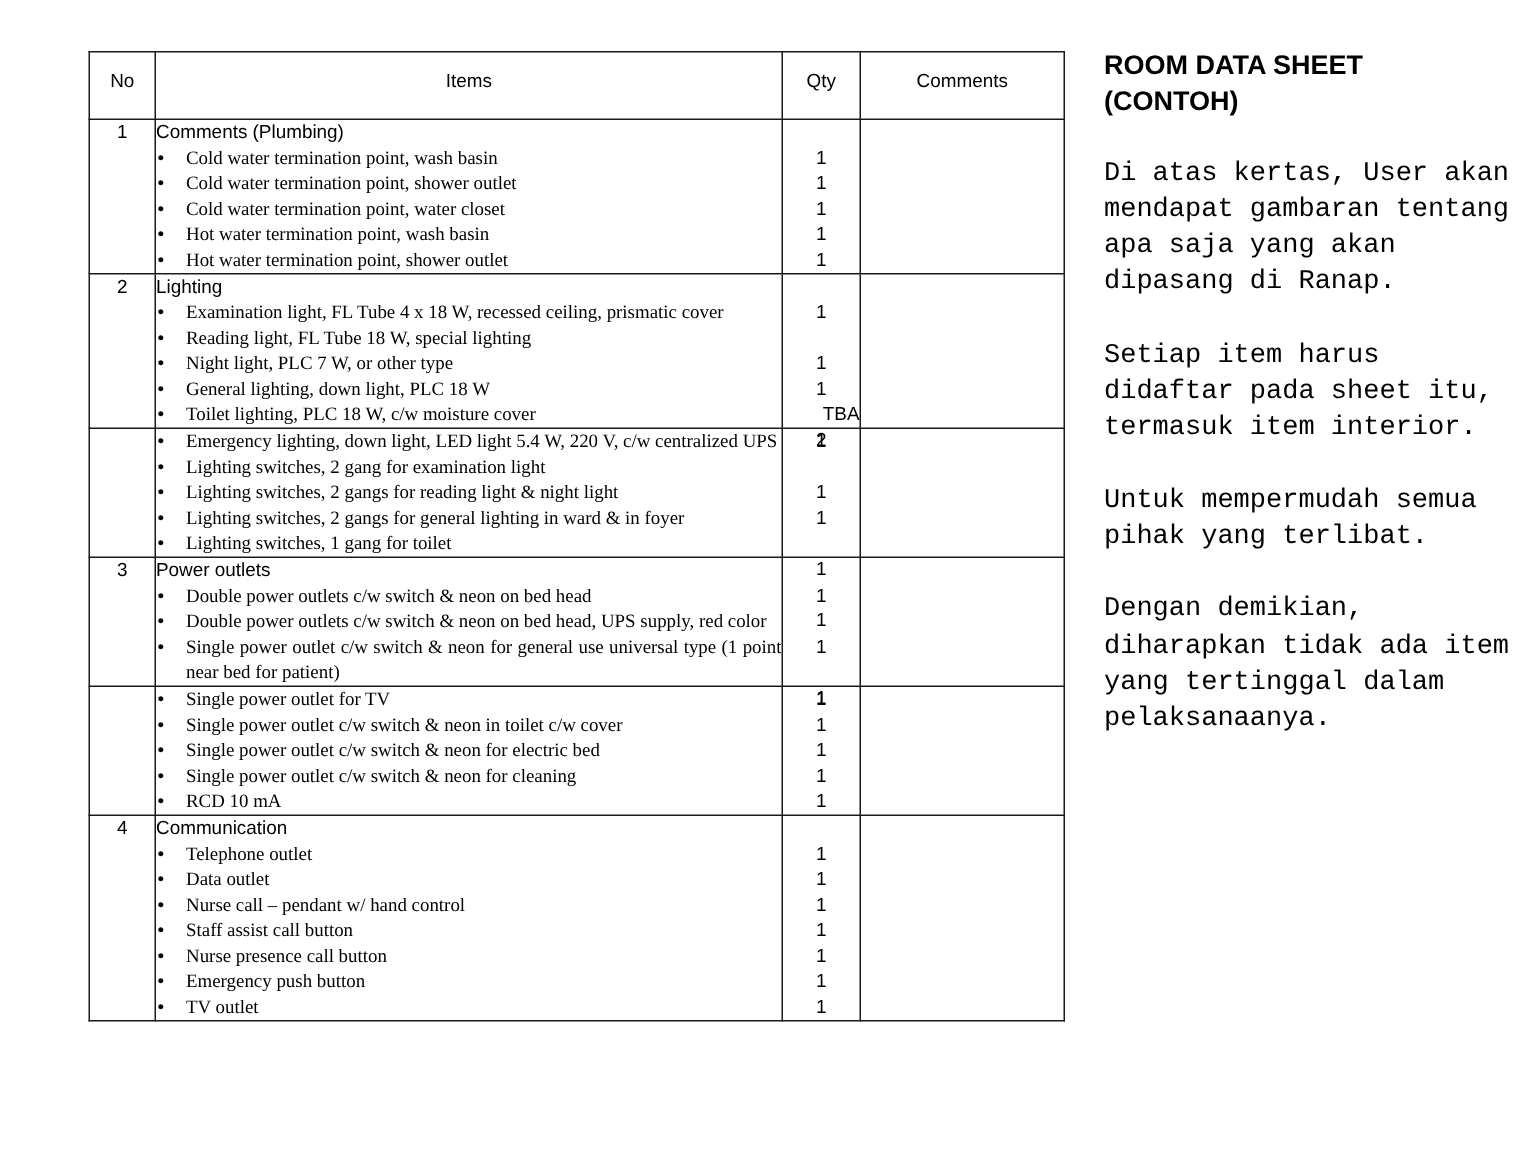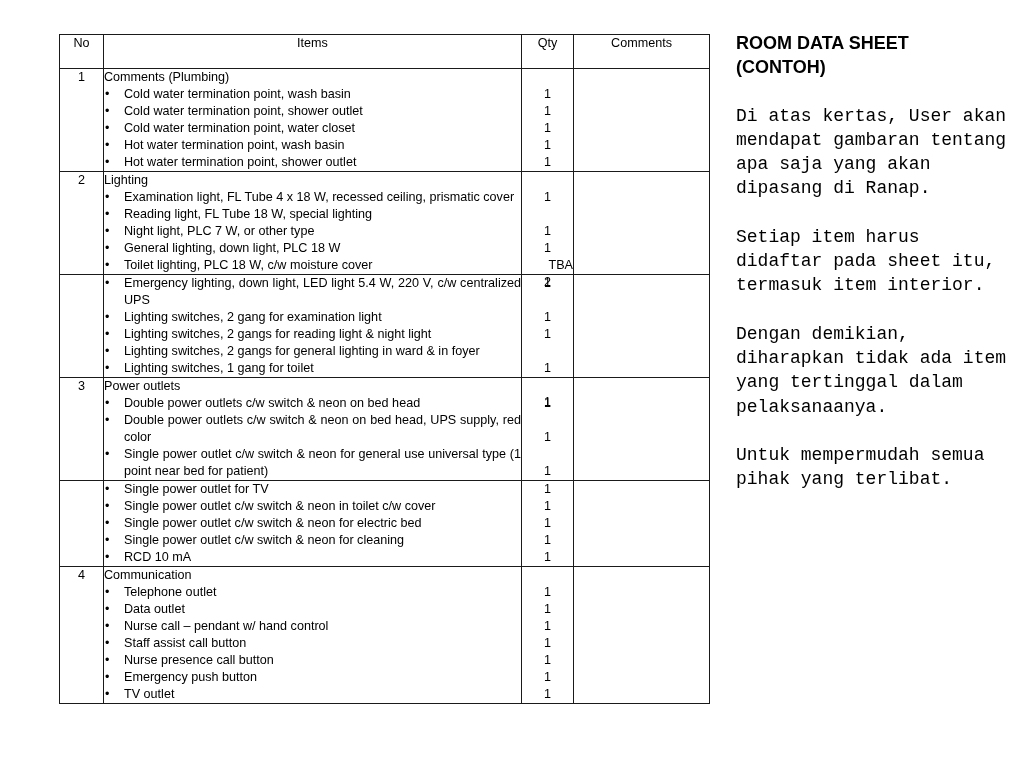--- a/index.html
+++ b/index.html
@@ -12,28 +12,28 @@
     border-collapse: collapse; table-layout: fixed;
     font-size: 12.6px; line-height: 17px;
   }
   #sheet td, #sheet th {
     border: 1.3px solid #1a1a1a; vertical-align: top; padding: 0; font-weight: normal;
   }
   col.c-no { width: 44px; }
   col.c-items { width: 418px; }
   col.c-qty { width: 52px; }
   col.c-com { width: 136px; }
-  #sheet th { height: 33px; text-align: center; padding-top: 0; }
+  #sheet th { height: 33px; text-align: center; padding-top: 11px; }
   td.no { text-align: center; }
   td.items { padding: 0 4px 0 4px; }
   td.qty { text-align: center; }
   .line { display: block; height: 17px; white-space: nowrap; }
   .bl { display: flex; }
   .bl .dot { width: 19px; flex: none; padding-left: 1px; }
-  .bl .txt { flex: 1; text-align: justify; text-align-last: left; white-space: normal; }
+  .bl .txt { flex: 1; text-align: justify; text-align-last: left; white-space: normal; font-family: Liberation Serif, serif; }
   .qline { display: block; height: 17px; }
   #side {
     position: absolute; left: 736px; top: 31px; width: 280px;
     font-size: 18px; line-height: 24.3px;
   }
   #side .title { font-weight: bold; margin: 0 0 24px 0; }
   #side p { margin: 4px 0 24px 0; font-family: Liberation Mono, monospace; }
 </style>
 </head>
 <body>
@@ -260,15 +260,15 @@
     </tbody>
 </table>
 
 <div id="side">
   <div class="title">
     <span>ROOM DATA SHEET</span><br>
     <span>(CONTOH)</span>
   </div>
   <p>Di atas kertas, User akan mendapat gambaran tentang apa saja yang akan dipasang di Ranap.</p>
   <p>Setiap item harus didaftar pada sheet itu, termasuk item interior.</p>
+  <p>Untuk mempermudah semua pihak yang terlibat.</p>
   <p>Dengan demikian, diharapkan tidak ada item yang tertinggal dalam pelaksanaanya.</p>
-  <p>Untuk mempermudah semua pihak yang terlibat.</p>
 </div>
 
 </body></html>

